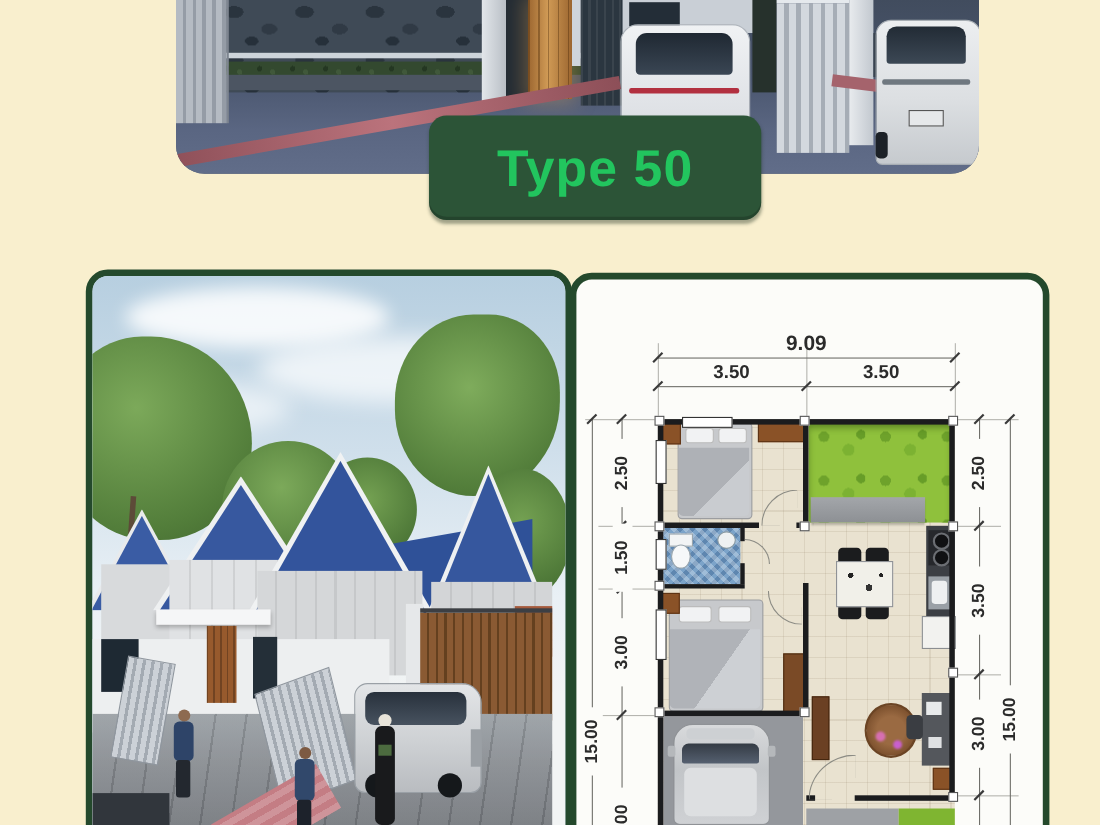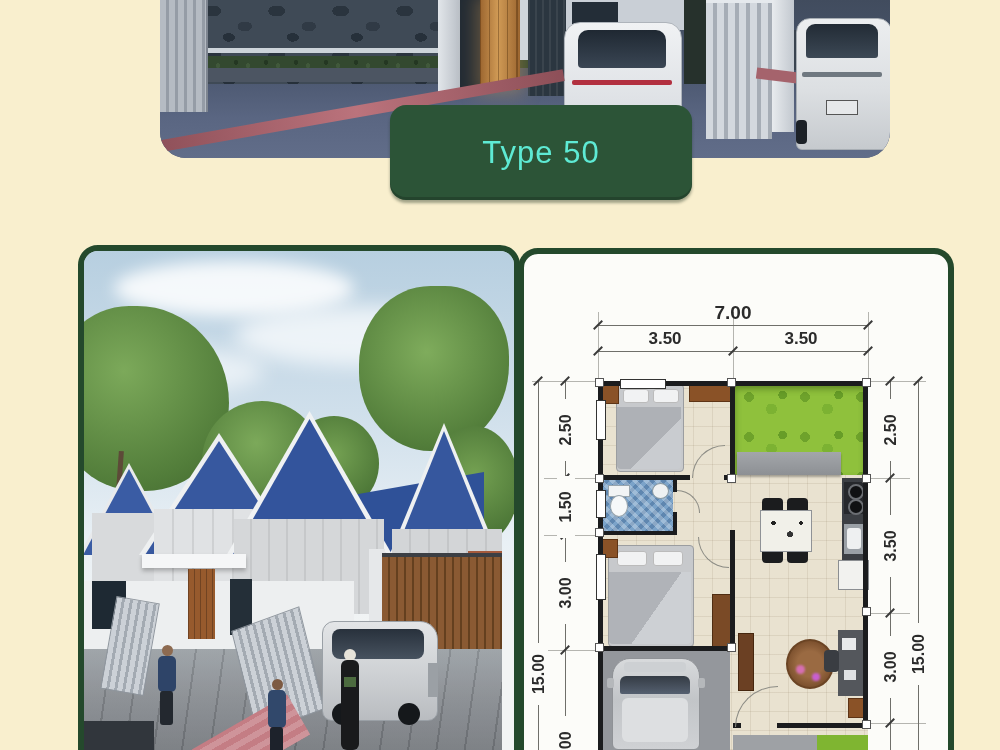--- a/index.html
+++ b/index.html
@@ -61,21 +61,21 @@
       <div class="abs" style="left:10px;top:6px;width:72px;height:34px;background:linear-gradient(180deg,#222b35,#3c4855);border-radius:9px 9px 3px 3px;"></div>
       <div class="abs" style="left:6px;top:54px;width:80px;height:5px;background:#6f7880;border-radius:2px;"></div>
       <div class="abs" style="left:30px;top:82px;width:30px;height:13px;background:#e6e8ea;border:1px solid #555;"></div>
       <div class="abs" style="left:0;bottom:6px;width:11px;height:24px;background:#1c2127;border-radius:4px;"></div>
     </div>
     <div class="abs" style="left:-10px;top:142px;width:420px;height:12px;background:linear-gradient(90deg,#8d4f58,#bb737c 50%,#8d4f58);transform:rotate(-10deg);transform-origin:left center;"></div>
     <div class="abs" style="left:338px;top:145px;width:168px;height:13px;background:#3f6b35;border-radius:3px;box-shadow:inset 0 2px 0 #2e5226;"></div>
   </div>
 
   <div class="abs" style="left:390px;top:105px;width:302px;height:95px;background:#2c5437;border-radius:16px;display:flex;align-items:center;justify-content:center;box-shadow:0 3px 3px rgba(30,48,30,.4),inset 0 -3px 0 rgba(0,0,0,.18);">
-    <span style="color:#5eead4;font-size:31px;font-weight:normal;letter-spacing:1px;">Type 50</span>
+    <span style="color:#22c55e;font-size:47px;font-weight:bold;letter-spacing:1px;">Type 50</span>
   </div>
 
   <div class="card" style="left:78px;top:245px;width:430px;height:530px;background:#cfdfeb;">
     <div class="abs" style="inset:0;background:linear-gradient(180deg,#b7cfe0 0%,#cfdfeb 30%,#e9f0f5 55%,#f2f4f4 72%);"></div>
     <div class="abs" style="left:30px;top:10px;width:240px;height:55px;background:rgba(255,255,255,.85);border-radius:50%;filter:blur(8px);"></div>
     <div class="abs" style="left:150px;top:55px;width:260px;height:60px;background:rgba(255,255,255,.7);border-radius:50%;filter:blur(10px);"></div>
     <div class="abs" style="left:-40px;top:95px;width:220px;height:50px;background:rgba(255,255,255,.6);border-radius:50%;filter:blur(10px);"></div>
     <div class="abs" style="left:-30px;top:55px;width:175px;height:185px;background:radial-gradient(circle at 40% 35%,#7ca95a,#527d3a 70%,#41662e);border-radius:45% 55% 50% 50%;"></div>
     <div class="abs" style="left:30px;top:200px;width:5px;height:140px;background:#5d4a38;transform:rotate(4deg);"></div>
     <div class="abs" style="left:118px;top:150px;width:120px;height:120px;background:radial-gradient(circle at 45% 35%,#7ca95a,#4f7a38 75%);border-radius:50%;"></div>
@@ -147,21 +147,21 @@
     <div class="extline" style="left:20px;top:281px;width:54px;height:1px;"></div>
     <div class="extline" style="left:20px;top:396px;width:54px;height:1px;"></div>
     <div class="extline" style="left:344px;top:127px;width:58px;height:1px;"></div>
     <div class="extline" style="left:344px;top:224px;width:42px;height:1px;"></div>
     <div class="extline" style="left:344px;top:359px;width:42px;height:1px;"></div>
     <div class="extline" style="left:344px;top:469px;width:58px;height:1px;"></div>
 
     <div class="dimline" style="left:74px;top:71px;width:270px;height:1px;"></div>
     <div class="tick" style="left:68px;top:70px;"></div>
     <div class="tick" style="left:338px;top:70px;"></div>
-    <div class="dimlbl" style="left:179px;top:50px;width:60px;font-size:19px;">7.00</div>
+    <div class="dimlbl" style="left:179px;top:50px;width:60px;font-size:19px;">9.09</div>
     <div class="dimline" style="left:74px;top:97px;width:270px;height:1px;"></div>
     <div class="tick" style="left:68px;top:96px;"></div>
     <div class="tick" style="left:203px;top:96px;"></div>
     <div class="tick" style="left:338px;top:96px;"></div>
     <div class="dimlbl" style="left:111px;top:76px;width:60px;font-size:17px;">3.50</div>
     <div class="dimlbl" style="left:247px;top:76px;width:60px;font-size:17px;">3.50</div>
 
     <div class="dimline" style="left:14px;top:127px;width:1px;height:381px;"></div>
     <div class="tick" style="left:8px;top:126px;"></div>
     <div class="dimline" style="left:41px;top:127px;width:1px;height:381px;"></div>

